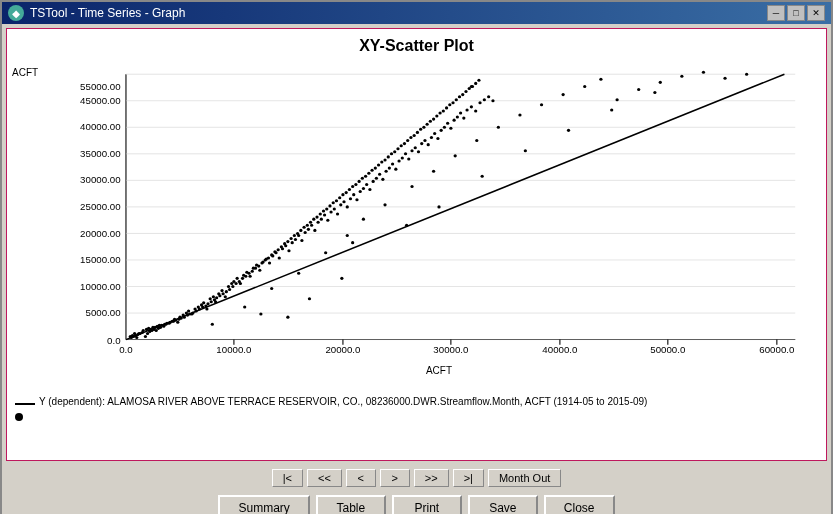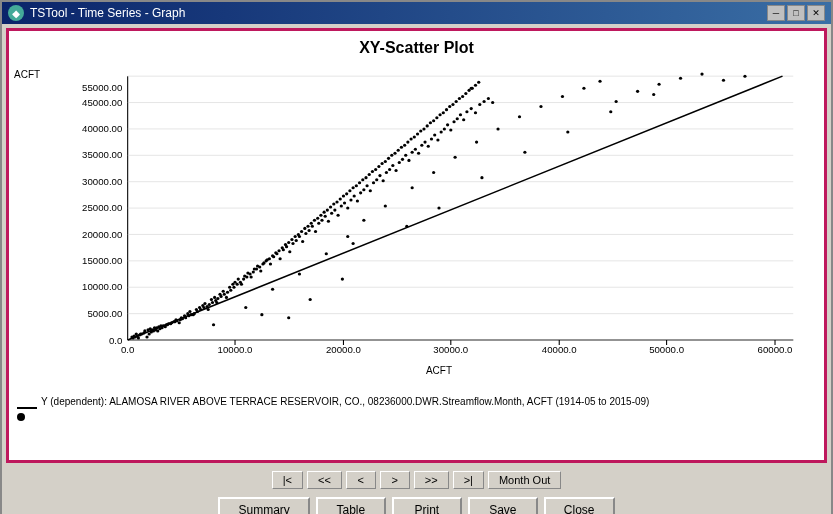--- a/index.html
+++ b/index.html
@@ -77,21 +77,21 @@
       flex: 1;
       display: flex;
       flex-direction: column;
       background: #d4d0c8;
       padding: 4px;
     }
 
     .chart-area {
       flex: 1;
       background: white;
-      border: 3px solid #be185d;
+      border: 1px solid #be185d;
       position: relative;
       margin-bottom: 4px;
     }
 
     .chart-title {
       text-align: center;
       font-size: 16px;
       font-weight: bold;
       padding: 8px 0 4px 0;
       color: #000;
@@ -104,21 +104,21 @@
 
     .legend-area {
       padding: 4px 8px;
       font-size: 10px;
       color: #000;
       line-height: 1.5;
     }
 
     .legend-line {
       display: flex;
-      align-items: flex-end;
+      align-items: center;
       gap: 4px;
       margin-bottom: 2px;
     }
 
     .legend-symbol-line {
       width: 20px;
       height: 2px;
       background: #000;
       margin-top: 5px;
       flex-shrink: 0;

